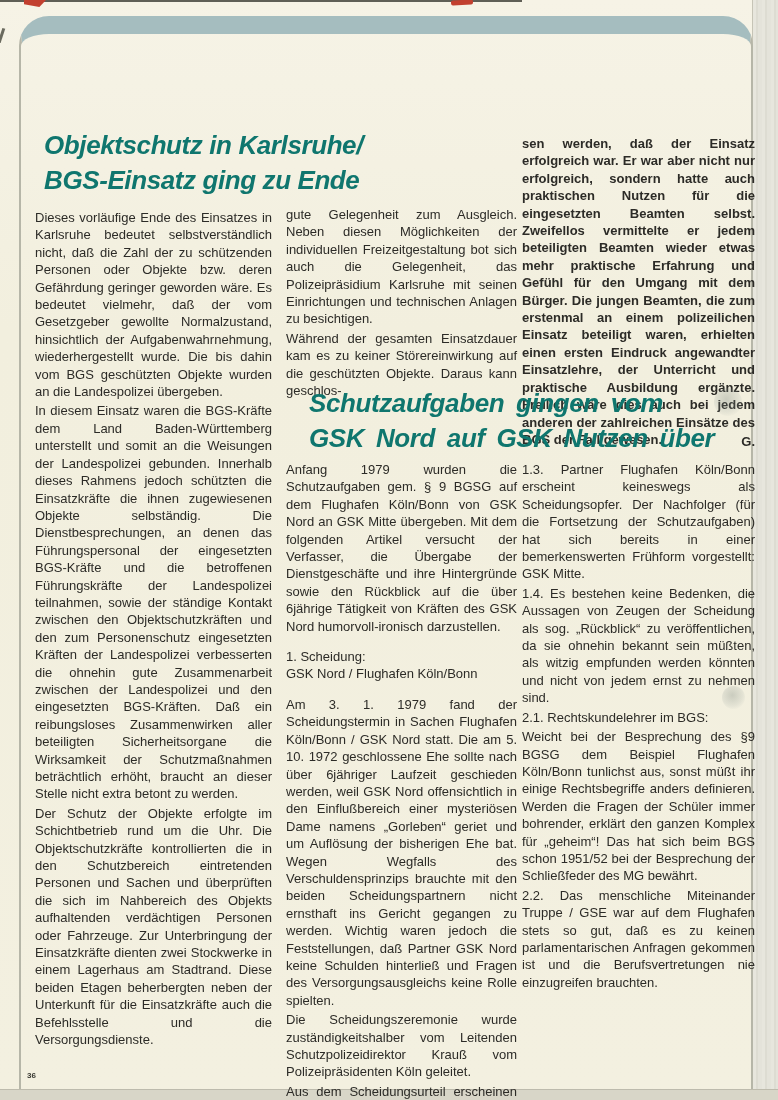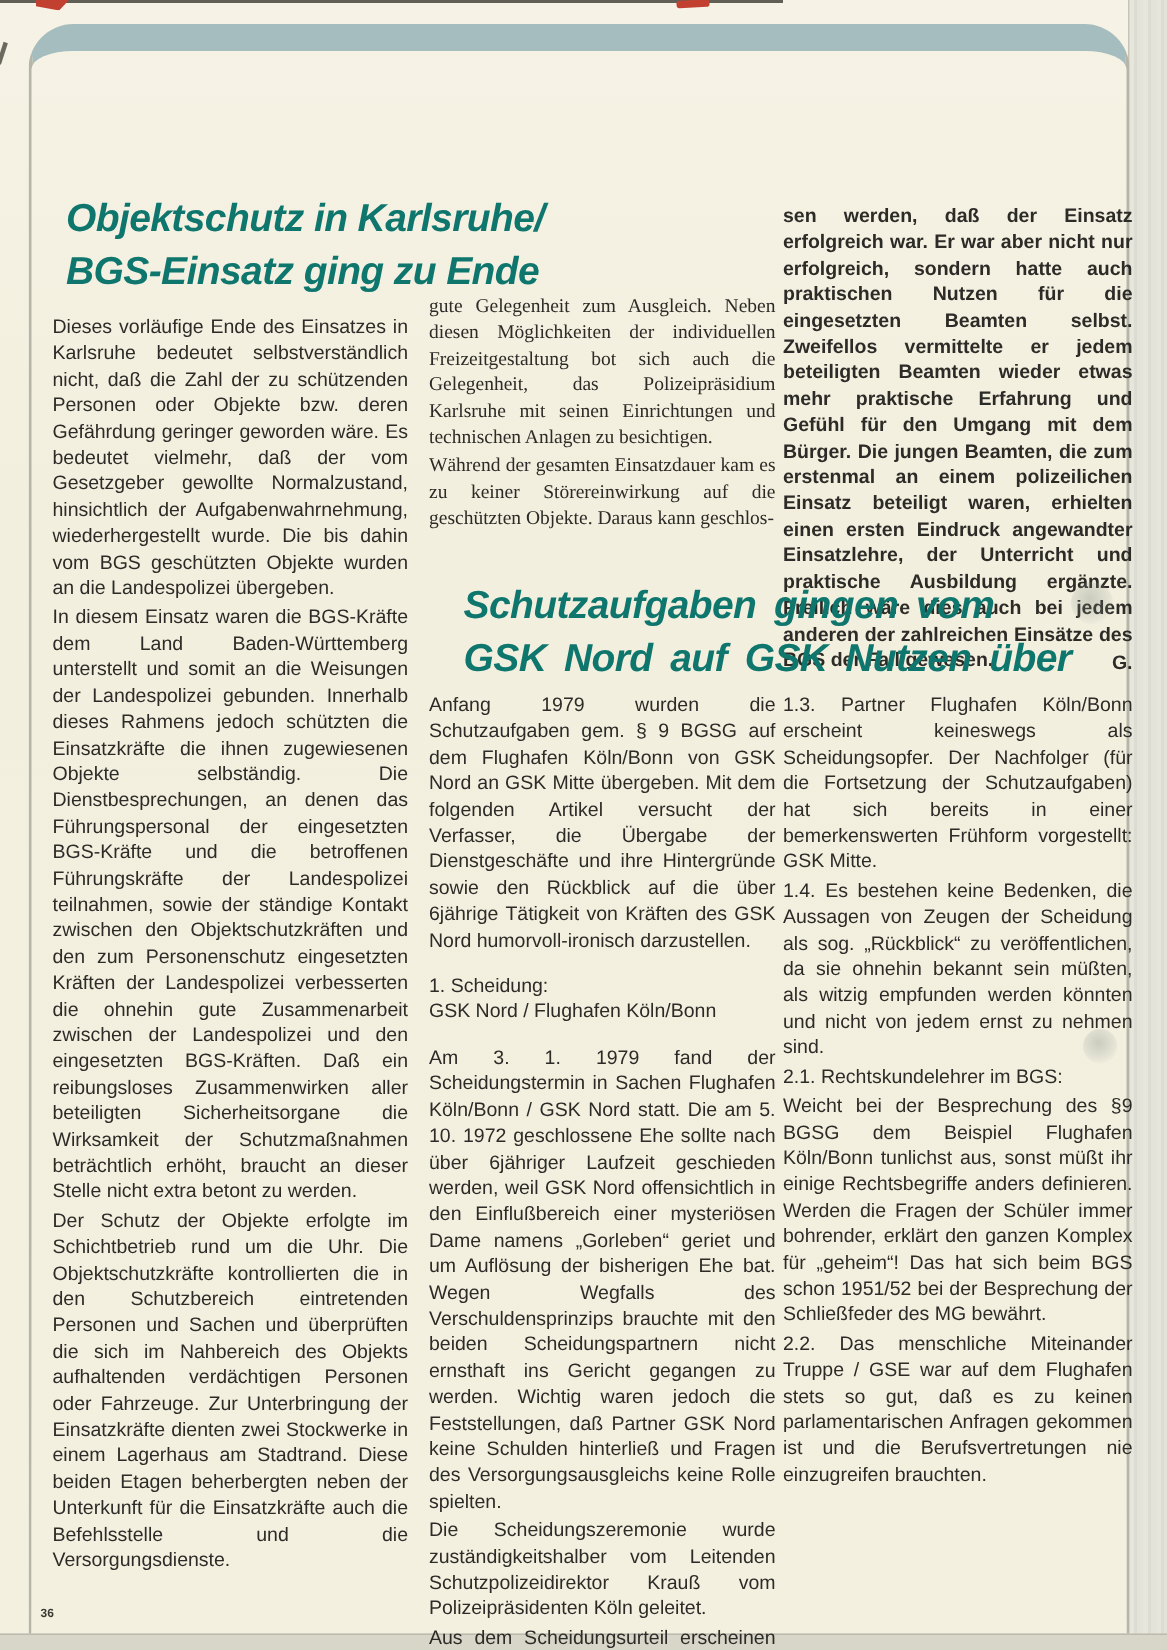--- a/index.html
+++ b/index.html
@@ -38,21 +38,21 @@
   #headline-1{left:44px;top:128px;}
   #headline-2{left:285px;top:386px;word-spacing:5px;margin-left:24px;}
 
   .col{
     position:absolute;text-align:justify;
     font-size:13px;line-height:17.4px;
     hyphens:auto;-webkit-hyphens:auto;
   }
   .col p{margin:0 0 2px 0;}
   #a1c1{left:35px;top:209px;width:237px;}
-  #a1c2{left:286px;top:195px;width:231px;font-family:Liberation Serif, serif;}
+  #a1c2{left:286px;top:206px;width:231px;}
   #a1c3{left:522px;top:135px;width:233px;font-weight:bold;}
   #a2c2{left:286px;top:461px;width:231px;}
   #a2c3{left:522px;top:461px;width:233px;}
 
   .sec-head{font-weight:normal;text-align:left;margin:13px 0 13px 0 !important;}
   .signature{text-align:right;margin-top:-17.4px;}
   .stamp{
     position:absolute;border-radius:50%;
     background:radial-gradient(circle at 45% 40%,rgba(110,122,116,.55) 0%,rgba(150,160,155,.30) 55%,rgba(170,178,172,.12) 72%,transparent 80%);
     opacity:.55;

